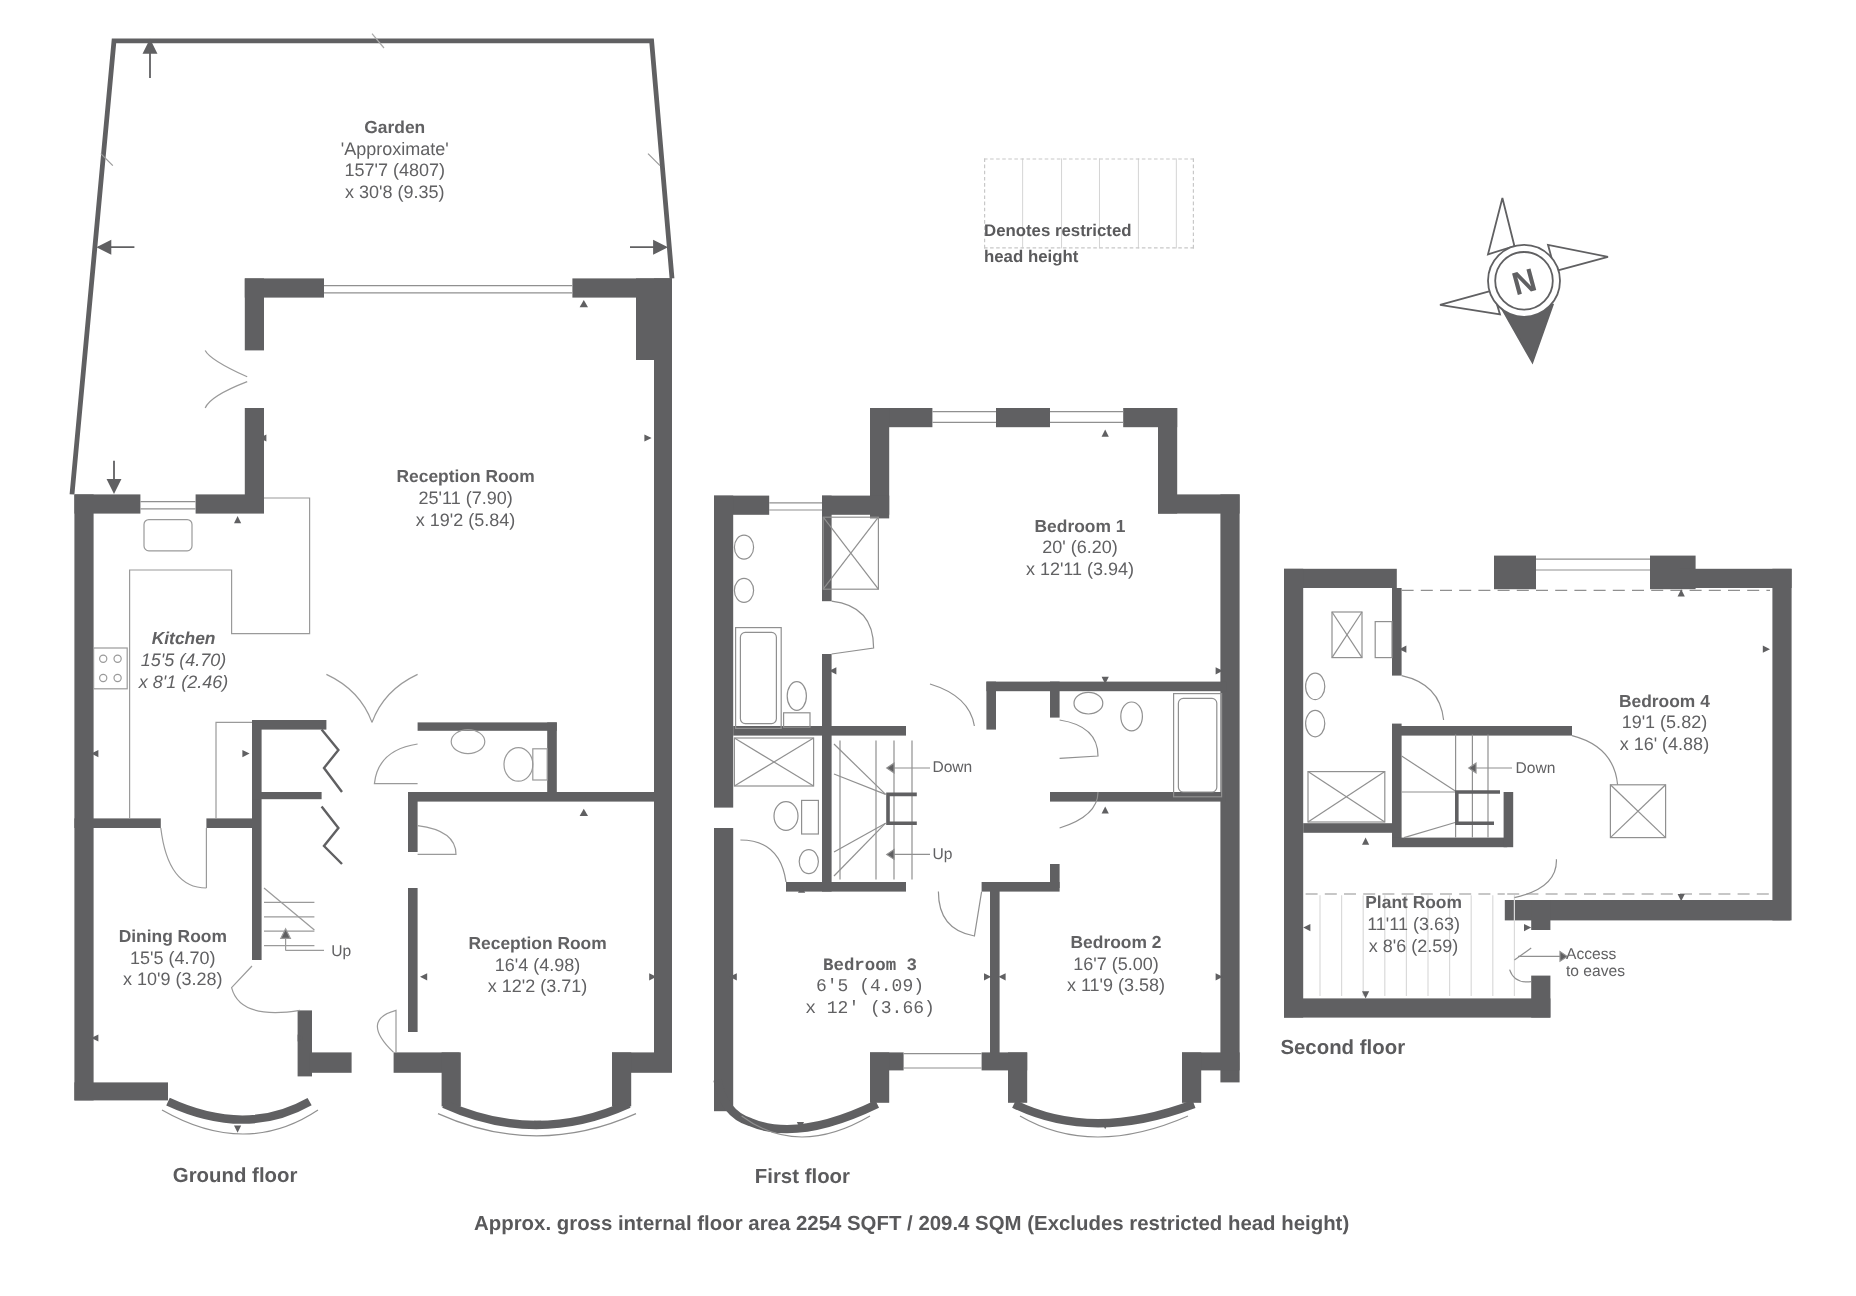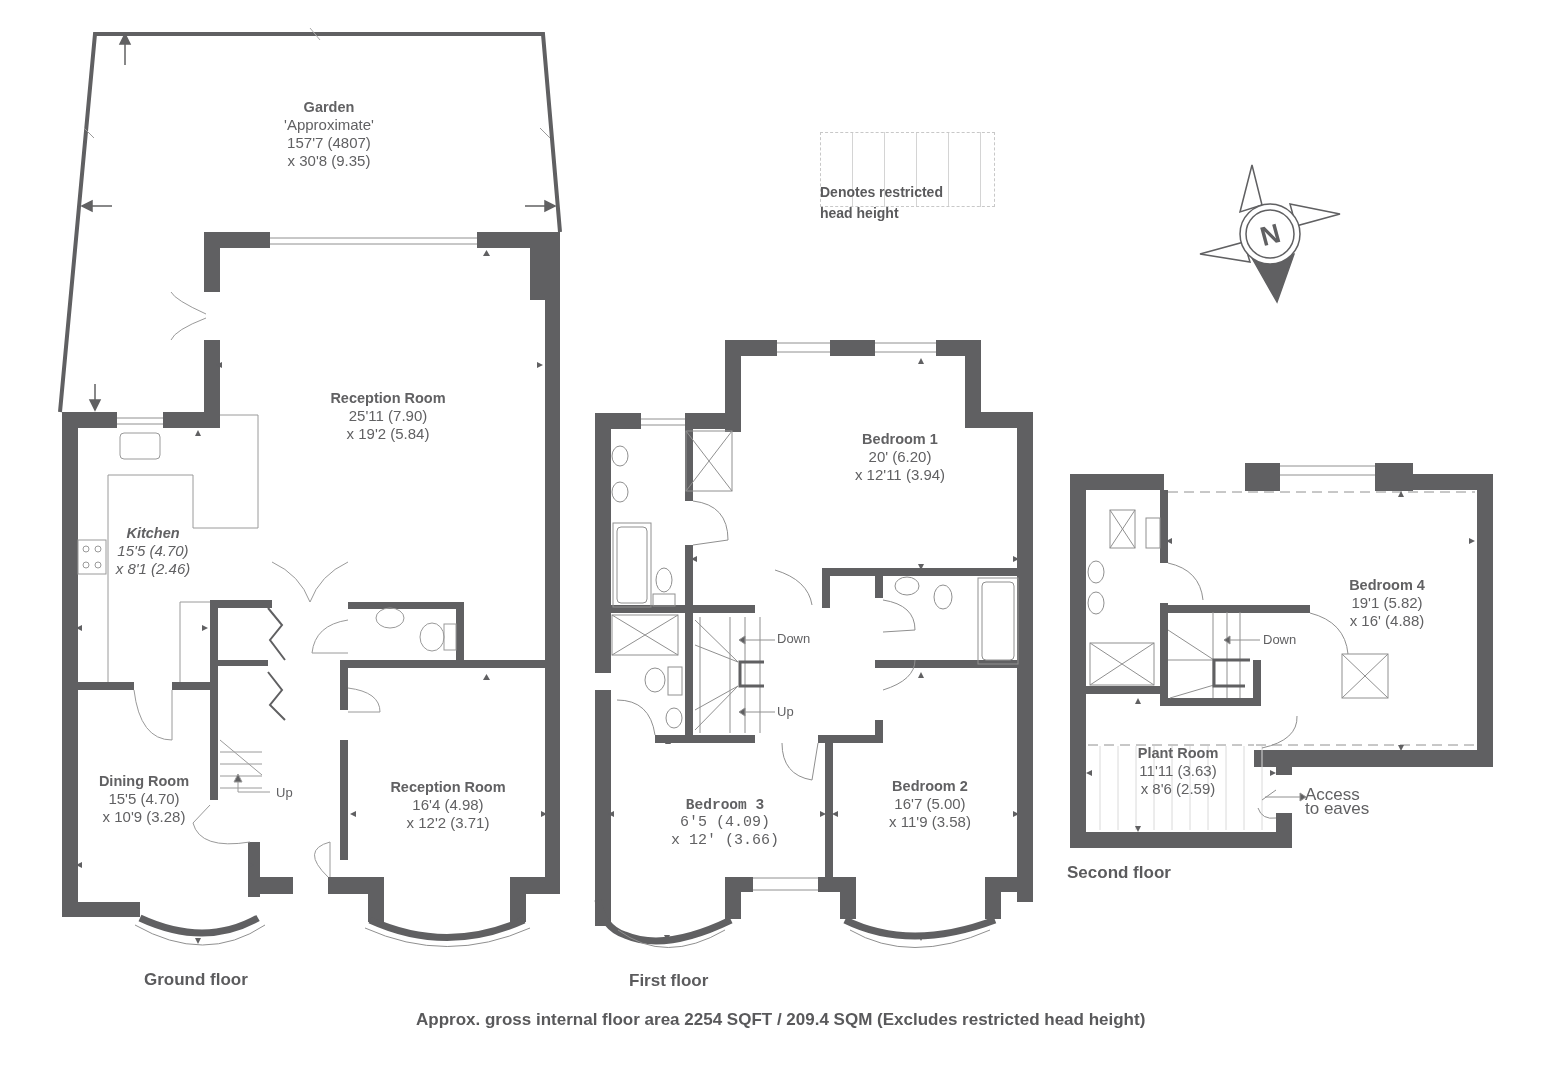--- a/index.html
+++ b/index.html
@@ -6,21 +6,21 @@
   body { width:1547px; height:1080px; position:relative; overflow:hidden; font-family:"Liberation Sans", sans-serif; color:#5f5f60; }
   #plan { position:absolute; left:0; top:0; width:1547px; height:1080px; }
   .lbl { position:absolute; text-align:center; transform:translateX(-50%); line-height:18px; font-size:15px; color:#616163; white-space:nowrap; }
   .lbl .name { font-weight:bold; font-size:14.5px; display:block; }
   .lbl .dim { display:block; }
   .floor-title { position:absolute; font-weight:bold; font-size:17px; color:#5b5b5d; white-space:nowrap;text-align:center; }
   .note { position:absolute; font-weight:normal; font-size:15px; color:#616163; white-space:nowrap; }
   .legend-box { position:absolute; left:820px; top:132px; width:175px; height:75px; border:1px dashed #c8c8c8; box-sizing:border-box;
     background-image:repeating-linear-gradient(90deg, transparent 0 31px, #d4d4d4 31px 32px); }
   .legend-text { position:absolute; left:820px; top:148px; width:175px; text-align:left; font-weight:bold; font-size:14px; line-height:21px; color:#5a5a5c;margin-top:34px; }
-  .footer { position:absolute; left:395px; top:1010px; font-weight:bold; font-size:17px; color:#59595b; white-space:nowrap;margin-left:21px; }
+  .footer { position:absolute; left:395px; top:1010px; font-weight:bold; font-size:17px; color:#59595b; white-space:nowrap; }
 </style>
 </head>
 <body>
 
 <svg id="plan" viewBox="0 0 1547 1080" xmlns="http://www.w3.org/2000/svg">
   <g fill="none" stroke="#9a9a9a" stroke-width="1">
 
     <g>
       <polyline points="60,412 95,34 543,34 560,232" stroke="#606062" stroke-width="4"></polyline>
       <line x1="310" y1="28" x2="320" y2="40" stroke="#aaa"></line>
@@ -381,19 +381,19 @@
   <span class="name">Bedroom 4</span>
   <span class="dim">19'1 (5.82)</span>
   <span class="dim">x 16' (4.88)</span>
 </div>
 <div class="lbl" style="left:1178px;top:744px;">
   <span class="name">Plant Room</span>
   <span class="dim">11'11 (3.63)</span>
   <span class="dim">x 8'6 (2.59)</span>
 </div>
 <div class="note" style="left:1263px;top:632px;font-size:13px;">Down</div>
-<div class="note" style="left:1305px;top:788px;font-size:17px;line-height:14px;">
+<div class="note" style="left:1305px;top:788px;font-size:13px;line-height:14px;">
   <span>Access</span><br>
   <span>to eaves</span>
 </div>
 <div class="floor-title" style="left:1067px;top:863px;">Second floor</div>
 
 <div class="footer">Approx. gross internal floor area 2254 SQFT / 209.4 SQM (Excludes restricted head height)</div>
 
 </body></html>

